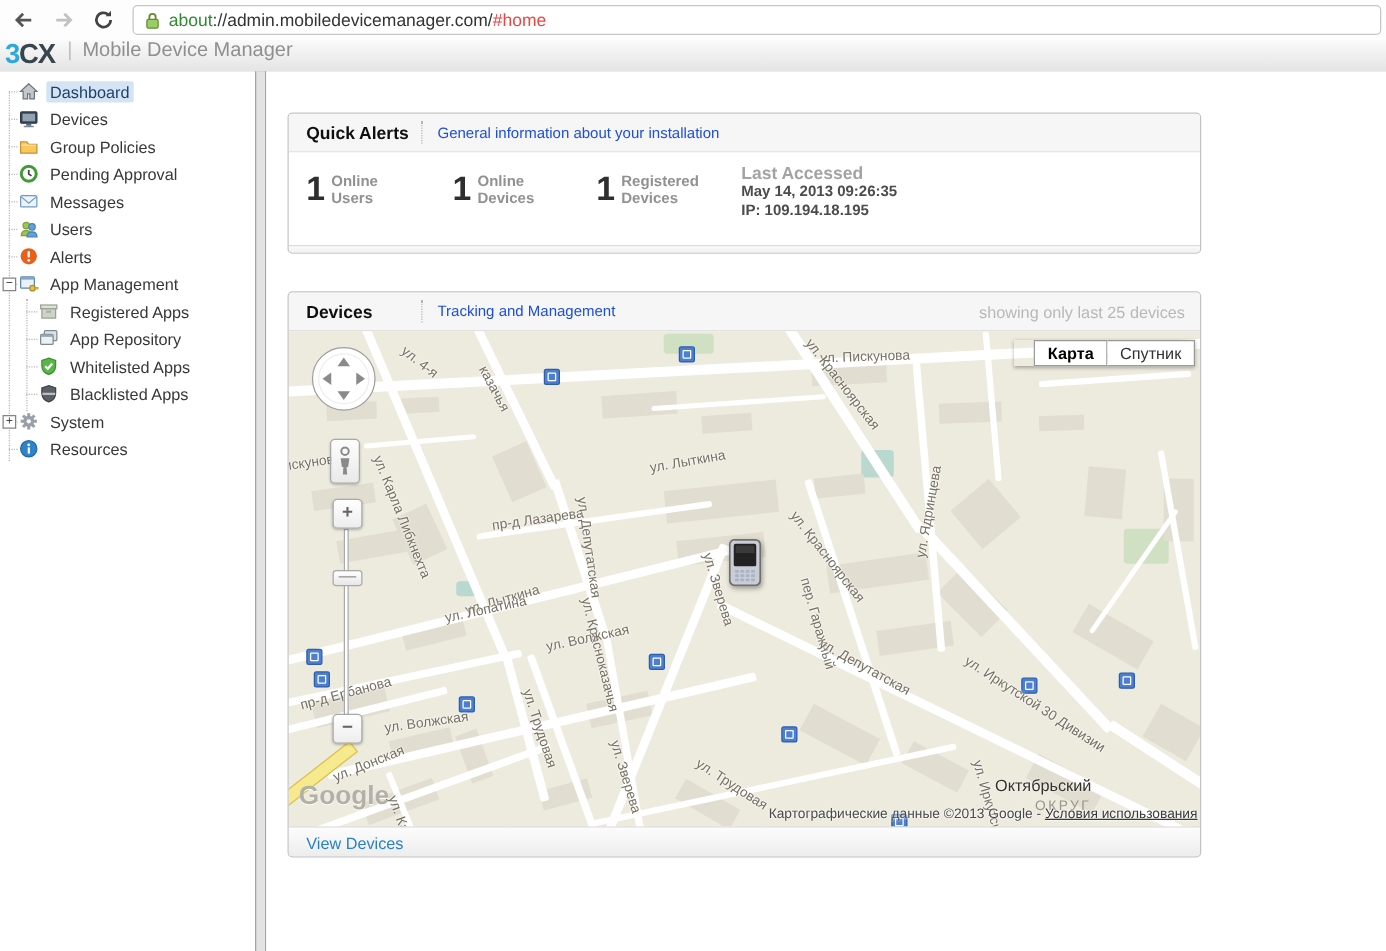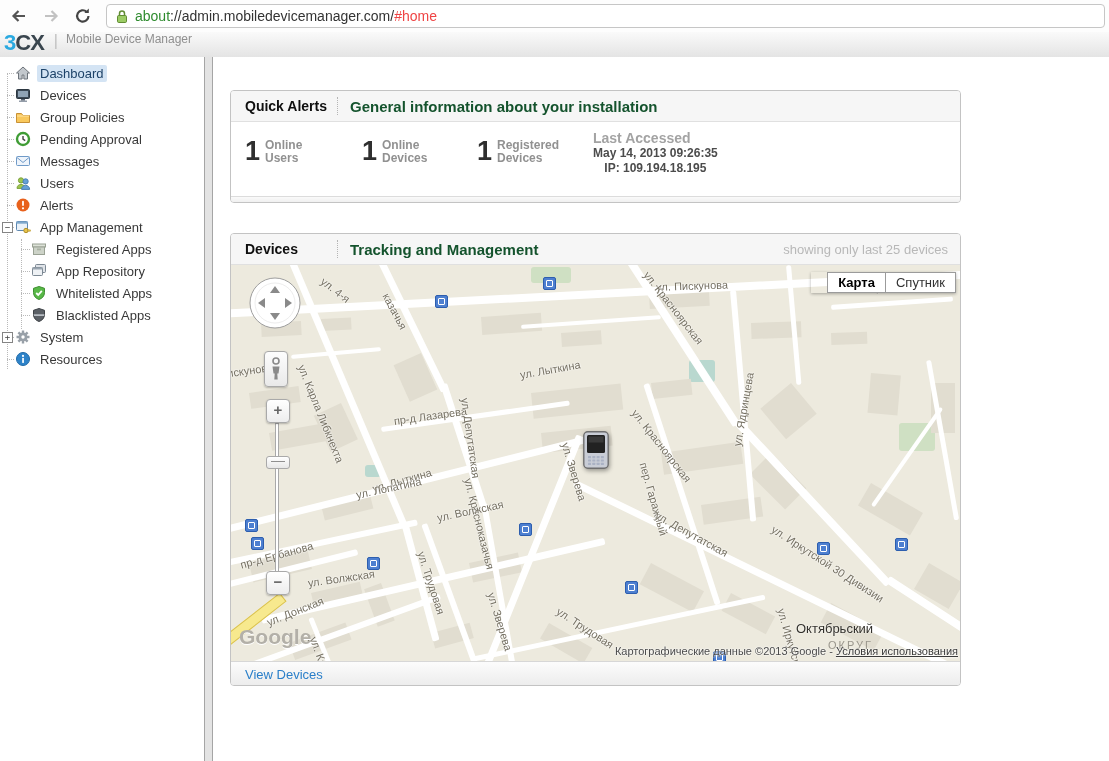--- a/index.html
+++ b/index.html
@@ -16,21 +16,21 @@
   .url-bar .frag{color:#ef4444;}
   .lock{margin-right:6px;display:flex;}
 
   
   .brand-bar{position:absolute;left:0;top:32px;width:1109px;height:25px;
              background:linear-gradient(#fafafa,#e4e4e4);border-bottom:1px solid #9b9b9b;
              display:flex;align-items:flex-start;}
   .logo{font-size:22px;font-weight:800;letter-spacing:-1px;margin-left:4px;line-height:22px;}
   .logo .l3{color:#2aa9e0;} .logo .lcx{color:#39454e;}
   .brand-sep{color:#bfbfbf;margin:0 8px 0 10px;font-size:16px;}
-  .brand-name{font-size:12px;color:#8f8f8f;}
+  .brand-name{font-size:16px;color:#8f8f8f;}
 
   
   .sidebar{position:absolute;left:0;top:57px;width:204px;height:704px;background:#fff;overflow:hidden;}
   .splitter{position:absolute;left:204px;top:57px;width:9px;height:704px;background:#e3e3e3;
             border-left:1px solid #a5a5a5;border-right:1px solid #a5a5a5;box-sizing:border-box;cursor:col-resize;}
   .content{position:absolute;left:213px;top:57px;width:896px;height:704px;background:#fff;}
 
   
   .treeline{position:absolute;border-left:1px dotted #b9b9b9;width:0;}
   .side-row{position:relative;height:22px;display:flex;align-items:center;font-size:13px;color:#383838;cursor:pointer;}
@@ -40,32 +40,32 @@
   .side-ico{width:17px;height:17px;display:flex;align-items:center;justify-content:center;z-index:1;}
   .side-lbl{margin-left:6px;padding:1px 3px;border-radius:2px;white-space:nowrap;}
   .side-row.sel .side-lbl{background:#d4e4f4;color:#1d4268;}
 
   
   .panel{position:absolute;left:17px;width:731px;background:#fff;border:1px solid #c3c3c3;border-radius:4px;
          box-sizing:border-box;overflow:hidden;}
   .p-head{height:30px;background:#f6f6f6;border-bottom:1px solid #e0e0e0;display:flex;align-items:center;}
   .p-title{font-size:14px;font-weight:bold;color:#0f0f0f;margin-left:14px;min-width:92px;}
   .p-sep{height:18px;border-left:1px dotted #b5b5b5;margin-right:12px;}
-  .p-sub{font-size:15px;font-weight:bold;color:#14532d;}
+  .p-sub{font-size:12px;font-weight:normal;color:#1d4ed8;}
   .p-note{margin-left:auto;margin-right:12px;font-size:13px;color:#b8b8b8;}
   .p-foot{height:7px;background:linear-gradient(#fafafa,#ececec);border-top:1px solid #dcdcdc;}
 
   
   .qs-body{position:relative;height:74px;background:#fff;}
   .stat{position:absolute;top:16px;display:flex;}
   .stat-val{font-size:27px;font-weight:bold;color:#2f2f2f;line-height:26px;}
   .stat-lbl{margin-left:5px;margin-top:1px;font-size:12px;font-weight:bold;color:#919191;line-height:13px;}
   .last-acc{position:absolute;left:362px;top:8px;}
   .la-title{font-size:14px;font-weight:bold;color:#a3a3a3;line-height:16px;}
-  .la-line{font-size:12px;font-weight:bold;color:#4c4c4c;line-height:15px;text-align:center;}
+  .la-line{font-size:12px;font-weight:bold;color:#4c4c4c;line-height:15px;}
 
   
   .map{position:relative;width:729px;height:396px;background:#edeade;overflow:hidden;cursor:grab;}
   .bld{position:absolute;background:#e1ddd0;transform-origin:left top;}
   .pond{position:absolute;background:#b9d8cf;border-radius:3px;}
   .green{background:#cfe0c3;}
   .road{position:absolute;background:#fff;transform-origin:left top;border-radius:2px;}
   .yroad{position:absolute;background:#f7e98e;border:1px solid #d9c050;transform-origin:left top;}
   .street{position:absolute;font-size:11px;color:#757062;white-space:nowrap;transform-origin:left top;
           text-shadow:0 0 2px #fff,0 0 2px #fff;z-index:3;}

